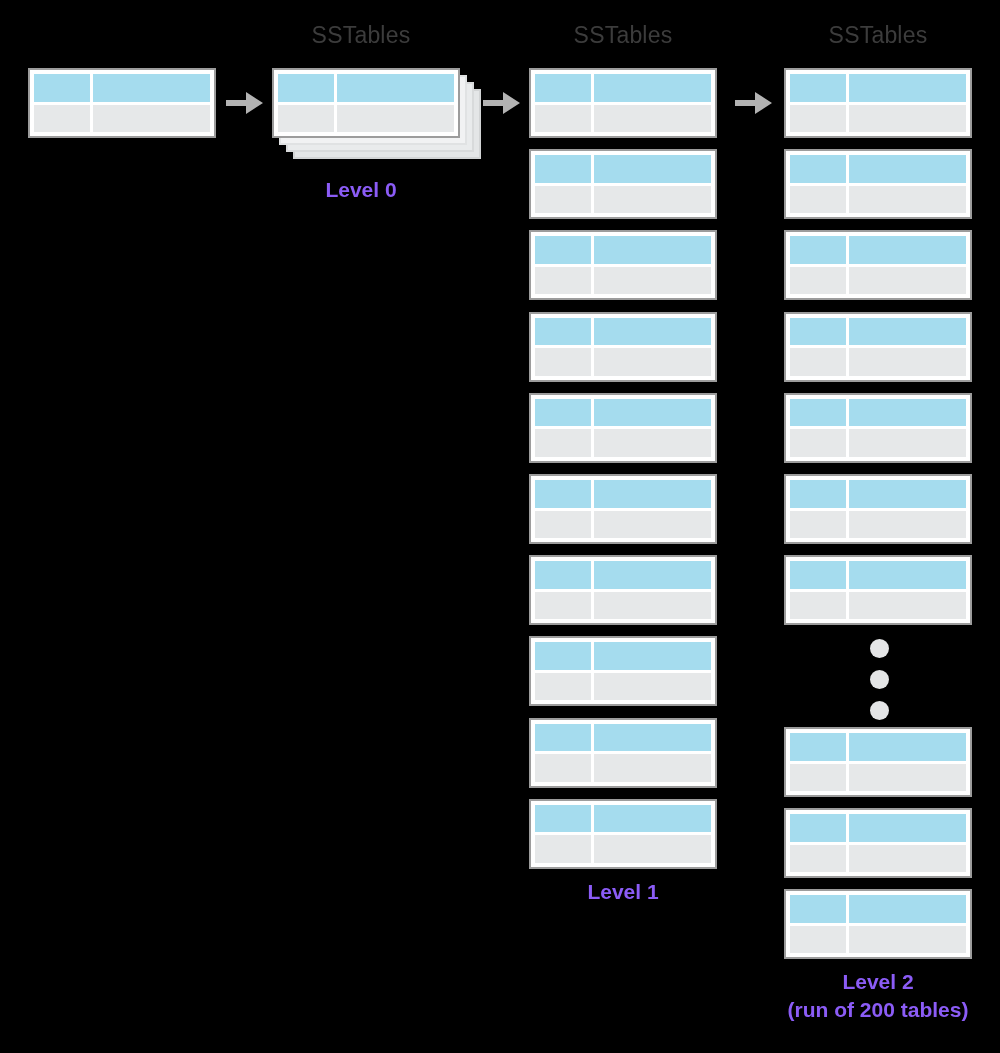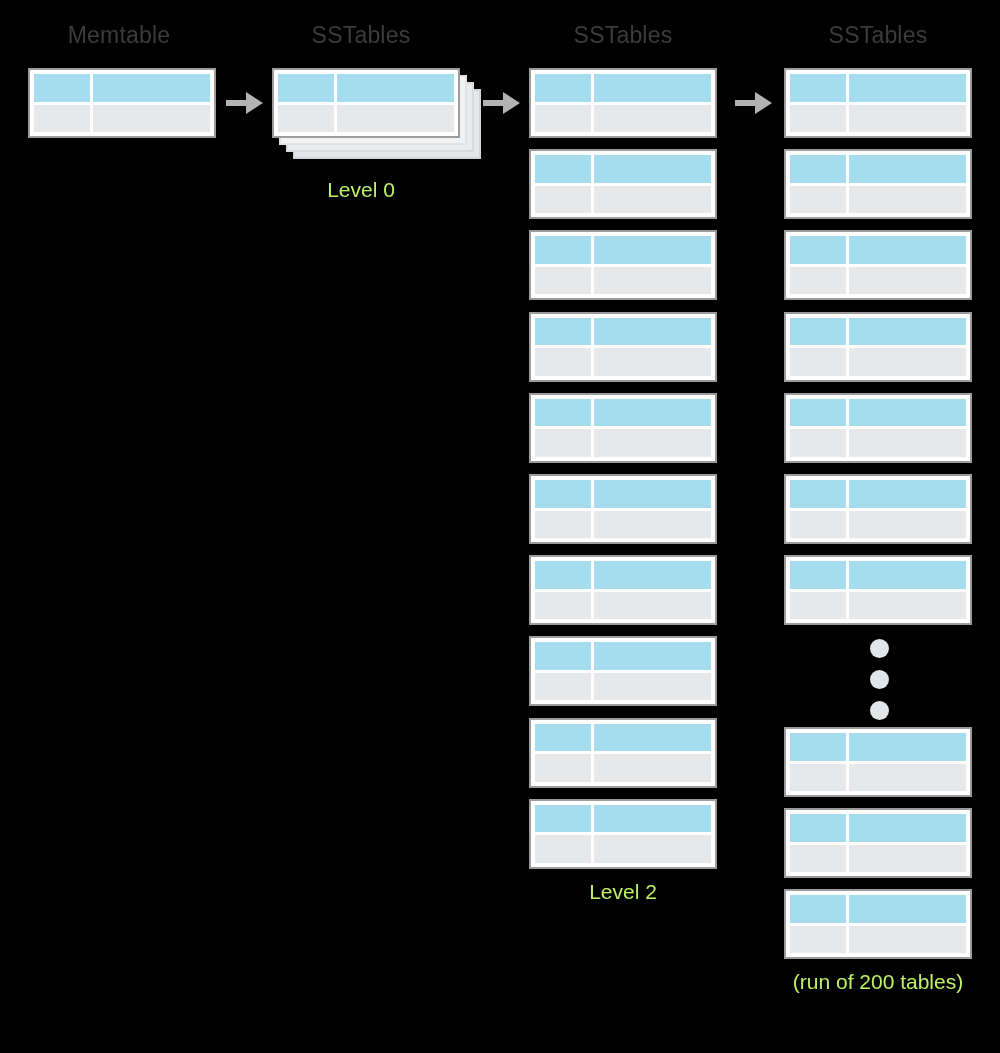--- a/index.html
+++ b/index.html
@@ -31,22 +31,22 @@
     color: #3c3c3c;
     letter-spacing: 0.2px;
     text-align: center;
     white-space: nowrap;
   }
 
   
   .caption {
     position: absolute;
     font-size: 21px;
-    font-weight: 400;
-    color: #bef264;
+    font-weight: 700;
+    color: #8b5cf6;
     text-align: center;
     line-height: 1.35;
     white-space: nowrap;
   }
   .caption .cap-line { display: block; }
 
   
   .table-card {
     position: absolute;
     width: 188px;
@@ -111,21 +111,20 @@
     height: 19px;
     border-radius: 50%;
     background: #e4e5e6;
   }
 </style>
 </head>
 <body>
 
 <div class="stage">
 
-  <div class="col-title" style="left:24px;  top:22px; width:190px;">Memtable</div>
 
   <div class="col-title" style="left:266px; top:22px; width:190px;">SSTables</div>
 
   <div class="col-title" style="left:529px; top:22px; width:188px;">SSTables</div>
 
   <div class="col-title" style="left:784px; top:22px; width:188px;">SSTables</div>
 
   <div class="table-card" style="left:28px; top:68px;">
     <div class="t-row row-head">
       <div class="cell c-narrow"></div>
@@ -266,21 +265,21 @@
           <div class="cell c-wide"></div>
         </div>
         <div class="t-row row-body">
           <div class="cell c-narrow"></div>
           <div class="cell c-wide"></div>
         </div>
       </div>
     </div>
 
   <div class="caption" style="left:515px; top:878px; width:216px;">
-    <span class="cap-line">Level 2</span>
+    <span class="cap-line">Level 1</span>
   </div>
 
   <div class="arrow" style="left:735px; top:90px;">
     <svg viewBox="0 0 38 26" preserveAspectRatio="none" aria-hidden="true">
       <path d="M0 10 L20 10 L20 2 L37 13 L20 24 L20 16 L0 16 Z" fill="#b3b3b3"></path>
     </svg>
   </div>
 
   <div id="level2-column">
       <div class="table-card" style="left: 784px; top: 68px;">
@@ -385,16 +384,17 @@
       </div>
     </div>
 
   <div class="ellipsis" style="left:869px; top:639px;">
     <span class="dot"></span>
     <span class="dot"></span>
     <span class="dot"></span>
   </div>
 
   <div class="caption" style="left:760px; top:968px; width:236px;">
+    <span class="cap-line">Level 2</span>
     <span class="cap-line">(run of 200 tables)</span>
   </div>
 
 </div>
 
 </body></html>

